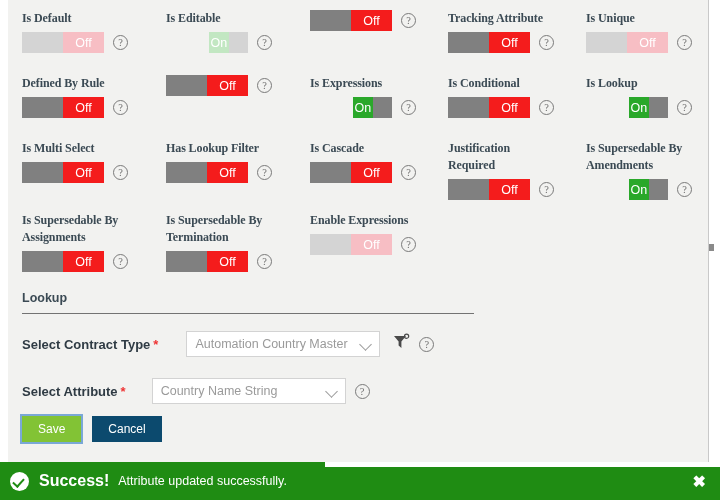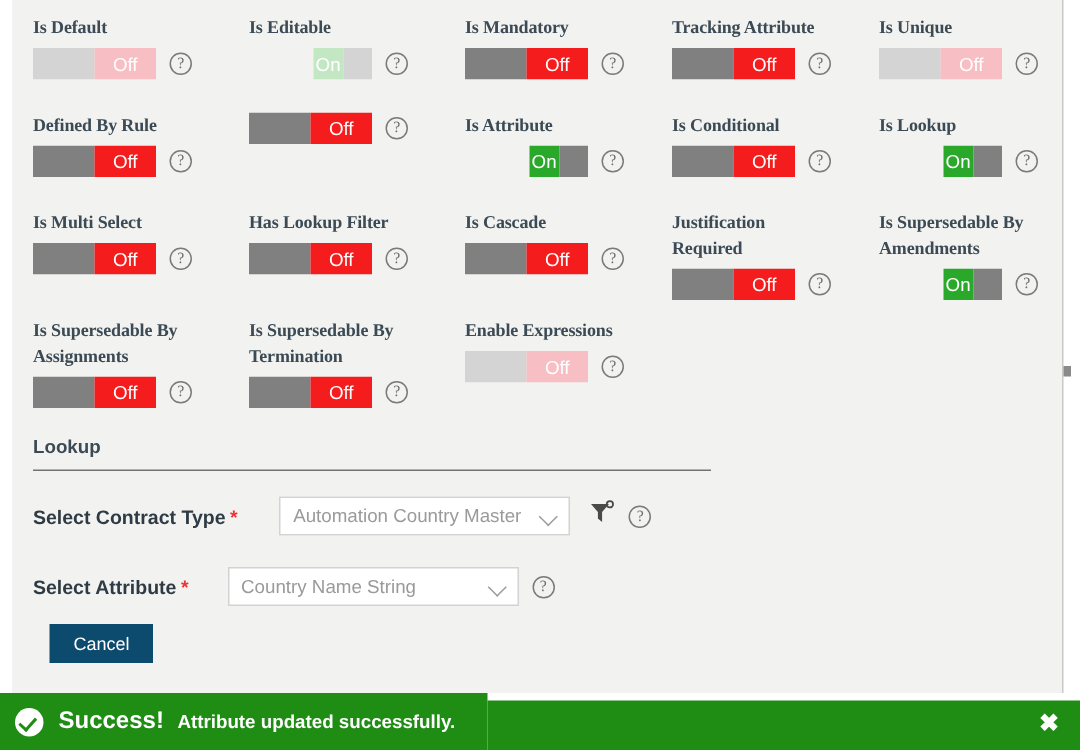--- a/index.html
+++ b/index.html
@@ -249,21 +249,20 @@
   .toast-strong {
     color: #ffffff;
     font-size: 16px;
     font-weight: bold;
     margin-left: 10px;
   }
   .toast-msg {
     color: #ffffff;
     font-size: 12.5px;
     margin-left: 9px;
-    font-weight: bold;
   }
   .toast-close {
     position: absolute;
     right: 14px;
     top: 472px;
     color: #ffffff;
     font-size: 16px;
     font-weight: bold;
     cursor: pointer;
   }
@@ -294,21 +293,20 @@
         <div class="lbl">Is Editable</div>
         <div class="tog-row">
           <div class="toggle on disabled">
             <div class="half a">On</div>
             <div class="half b"></div>
           </div>
           <span class="help">?</span>
         </div>
       </div>
       <div class="cell" style="left: 302px; top: 10px;">
-        <div class="lbl">Is Mandatory</div>
         <div class="tog-row">
           <div class="toggle off">
             <div class="half a"></div>
             <div class="half b">Off</div>
           </div>
           <span class="help">?</span>
         </div>
       </div>
       <div class="cell" style="left: 440px; top: 10px;">
         <div class="lbl">Tracking Attribute</div>
@@ -343,21 +341,21 @@
       <div class="cell" style="left: 158px; top: 75px;">
         <div class="tog-row">
           <div class="toggle off">
             <div class="half a"></div>
             <div class="half b">Off</div>
           </div>
           <span class="help">?</span>
         </div>
       </div>
       <div class="cell" style="left: 302px; top: 75px;">
-        <div class="lbl">Is Attribute</div>
+        <div class="lbl">Is Expressions</div>
         <div class="tog-row">
           <div class="toggle on">
             <div class="half a">On</div>
             <div class="half b"></div>
           </div>
           <span class="help">?</span>
         </div>
       </div>
       <div class="cell" style="left: 440px; top: 75px;">
         <div class="lbl">Is Conditional</div>
@@ -491,20 +489,21 @@
       <span>Select Attribute</span><span class="req">*</span>
     </div>
     <div class="select" style="margin-left:26px">
       <span>Country Name String</span>
       <span class="chev"></span>
     </div>
     <span class="help">?</span>
   </div>
 
   <div class="btn-row">
+    <button class="btn save">Save</button>
     <button class="btn cancel">Cancel</button>
   </div>
 
   <div class="toast-left"></div>
   <div class="toast-right"></div>
   <div class="toast-content">
     <span class="check-icon"></span>
     <span class="toast-strong">Success!</span>
     <span class="toast-msg">Attribute updated successfully.</span>
   </div>

